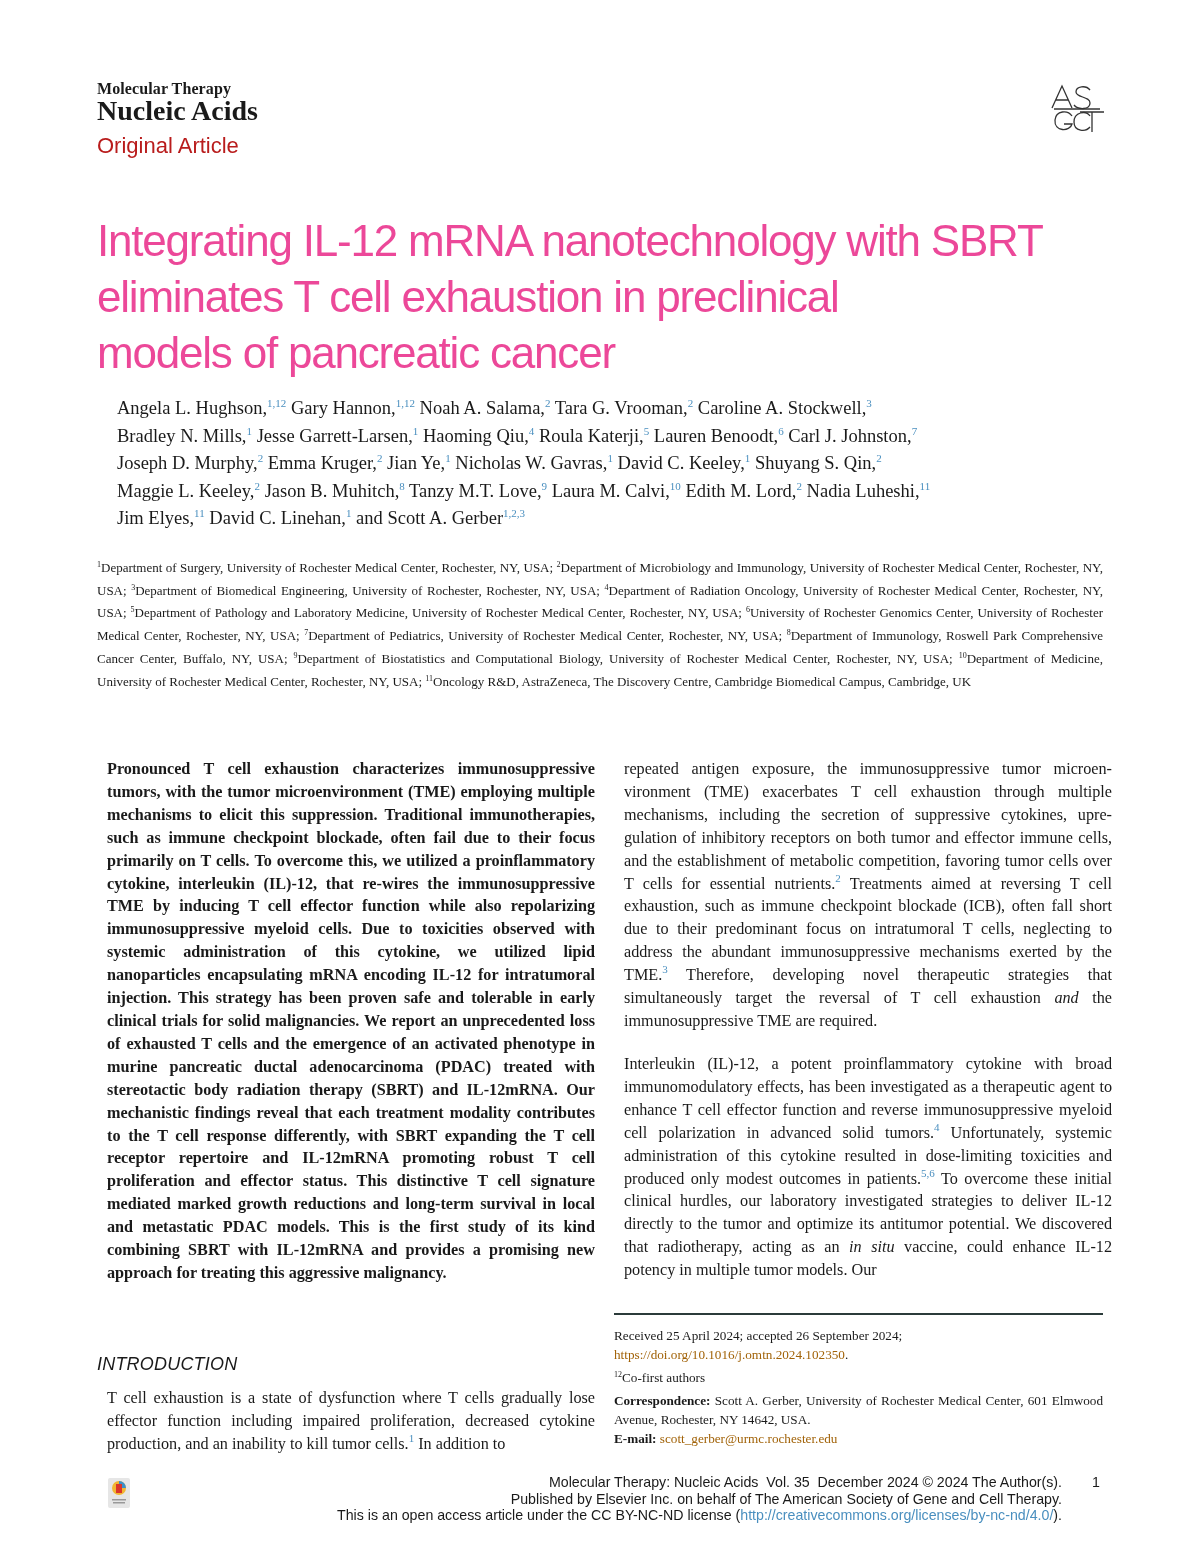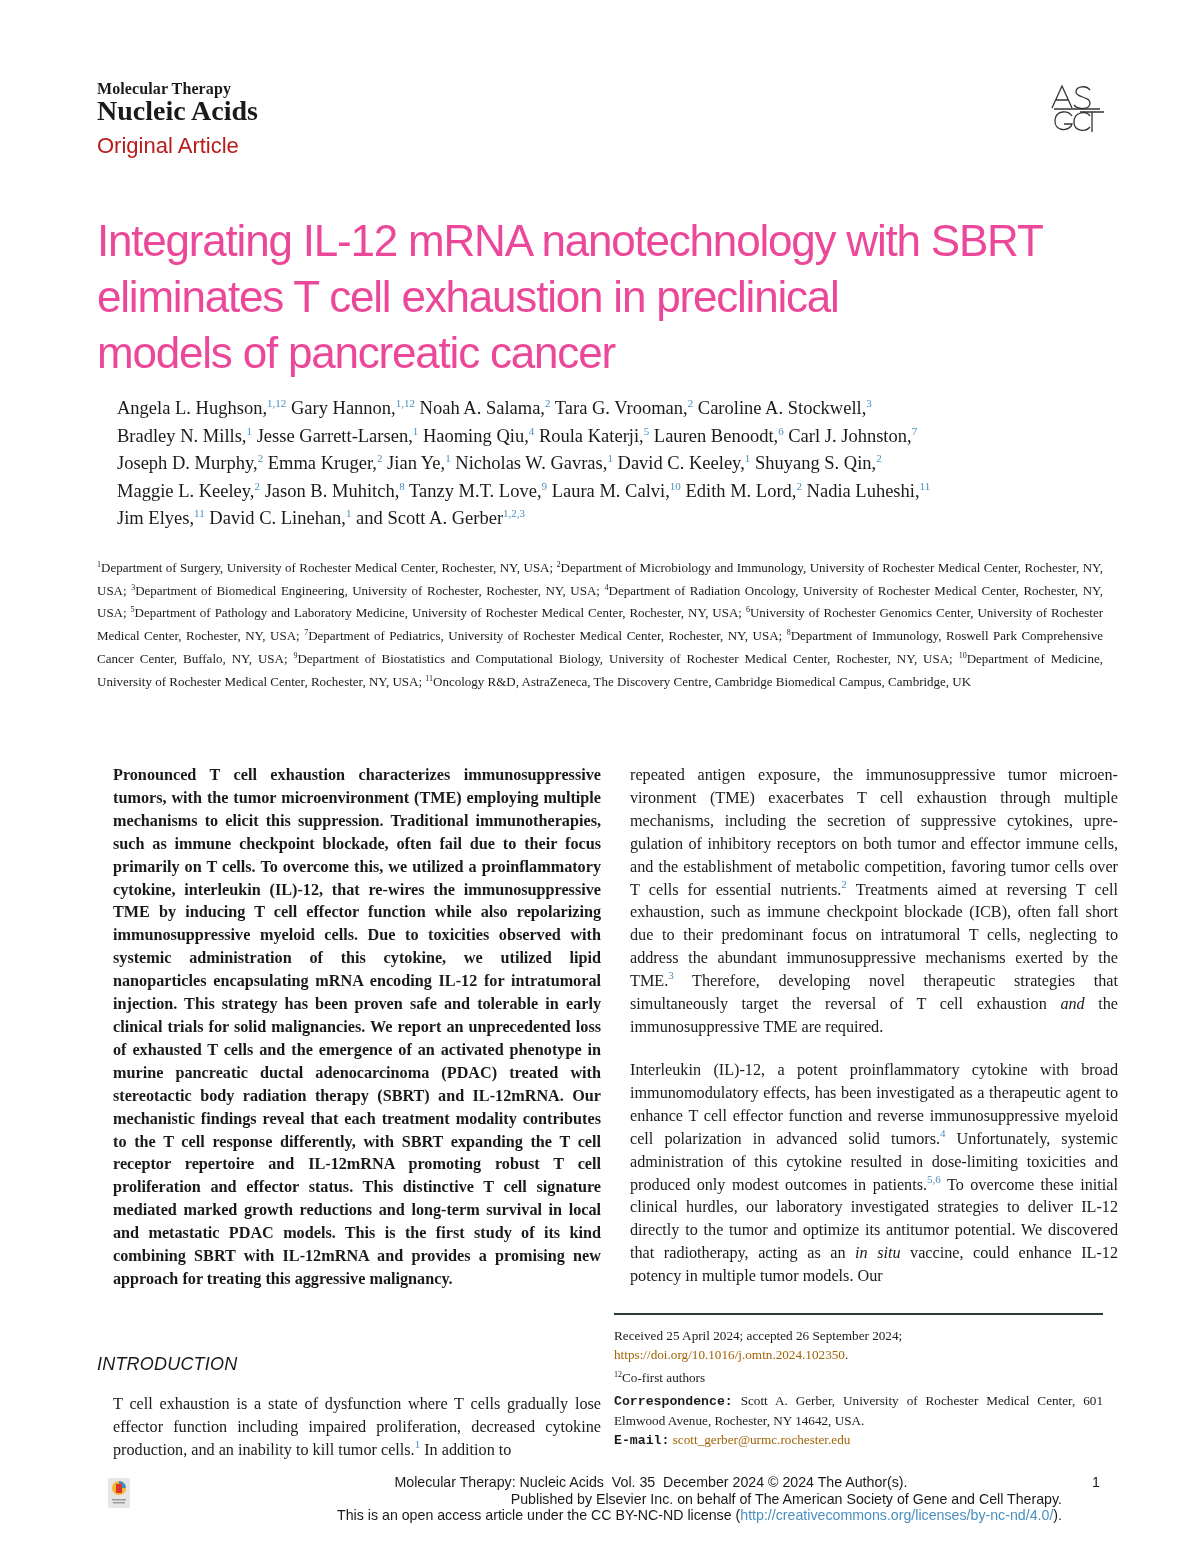--- a/index.html
+++ b/index.html
@@ -18,26 +18,26 @@
   .affils sup { font-size: 8px; vertical-align: 5px; line-height: 0; }
   .abstract { left: 97px; top: 748px; width: 488px; font-size: 16.2px; line-height: 22.9px; font-weight: bold; text-align: justify; hyphens: manual; }
   .intro-head { left: 97px; top: 1354px; font-size: 18px; letter-spacing: 0.2px; font-style: italic; }
   .intro-body { left: 97px; top: 1377px; width: 488px; font-size: 16.2px; line-height: 22.9px; text-align: justify; }
   .right-p1 { left: 614px; top: 748px; width: 488px; font-size: 16.2px; line-height: 22.9px; text-align: justify; }
   .right-p2 { left: 614px; top: 1043px; width: 488px; font-size: 16.2px; line-height: 22.9px; text-align: justify; }
   .rule { left: 614px; top: 1313px; width: 489px; height: 2px; background: #2b3b3a; }
   .meta { left: 614px; top: 1326px; width: 489px; font-size: 13.2px; line-height: 19px; text-align: justify; }
   .meta p { margin: 0 0 4px 0; }
   .meta .link { color: #a16207; }
-  .meta b { font-weight: bold; font-family: Liberation Mono, monospace; }
+  .meta b { font-weight: bold; }
   .crossmark { left: 108px; top: 1478px; width: 22px; height: 30px; background: #e6e6e6; border-radius: 2px; }
   .footer { left: 240px; top: 1474px; width: 822px; font-size: 14.2px; line-height: 16.5px; text-align: right; color: #1a1a1a; }
   .footer .link { color: #4a8fbf; }
   .page-num { left: 1092px; top: 1474px; font-size: 14.2px; }
-  p { margin: 16px; }
+  p { margin: 10px; }
 </style>
 </head>
 <body>
 
 <div class="abs serif journal-top">Molecular Therapy</div>
 <div class="abs serif journal-main">Nucleic Acids</div>
 <div class="abs sans article-type">Original Article</div>
 
 <div class="abs logo">
   <svg width="60" height="54" viewBox="0 0 60 54">
@@ -112,17 +112,17 @@
   <svg width="22" height="30" viewBox="0 0 22 30">
     <circle cx="11" cy="10" r="7" fill="#f2b632"></circle>
     <path d="M11 3 A7 7 0 0 1 18 10 L11 10 Z" fill="#3a8fc8"></path>
     <rect x="8" y="6" width="6" height="9" fill="#d9352b"></rect>
     <rect x="4" y="21" width="14" height="1.5" fill="#999"></rect>
     <rect x="5" y="24" width="12" height="1.5" fill="#999"></rect>
   </svg>
 </div>
 
 <div class="abs sans footer">
-  <div style="white-space:pre;text-align:center;">Molecular Therapy: Nucleic Acids  Vol. 35  December 2024 © 2024 The Author(s).</div>
+  <div style="white-space:pre;">Molecular Therapy: Nucleic Acids  Vol. 35  December 2024 © 2024 The Author(s).</div>
   <div>Published by Elsevier Inc. on behalf of The American Society of Gene and Cell Therapy.</div>
   <div><span>This is an open access article under the CC BY-NC-ND license (</span><span class="link">http://creativecommons.org/licenses/by-nc-nd/4.0/</span><span>).</span></div>
 </div>
 <div class="abs sans page-num">1</div>
 
 </body></html>

